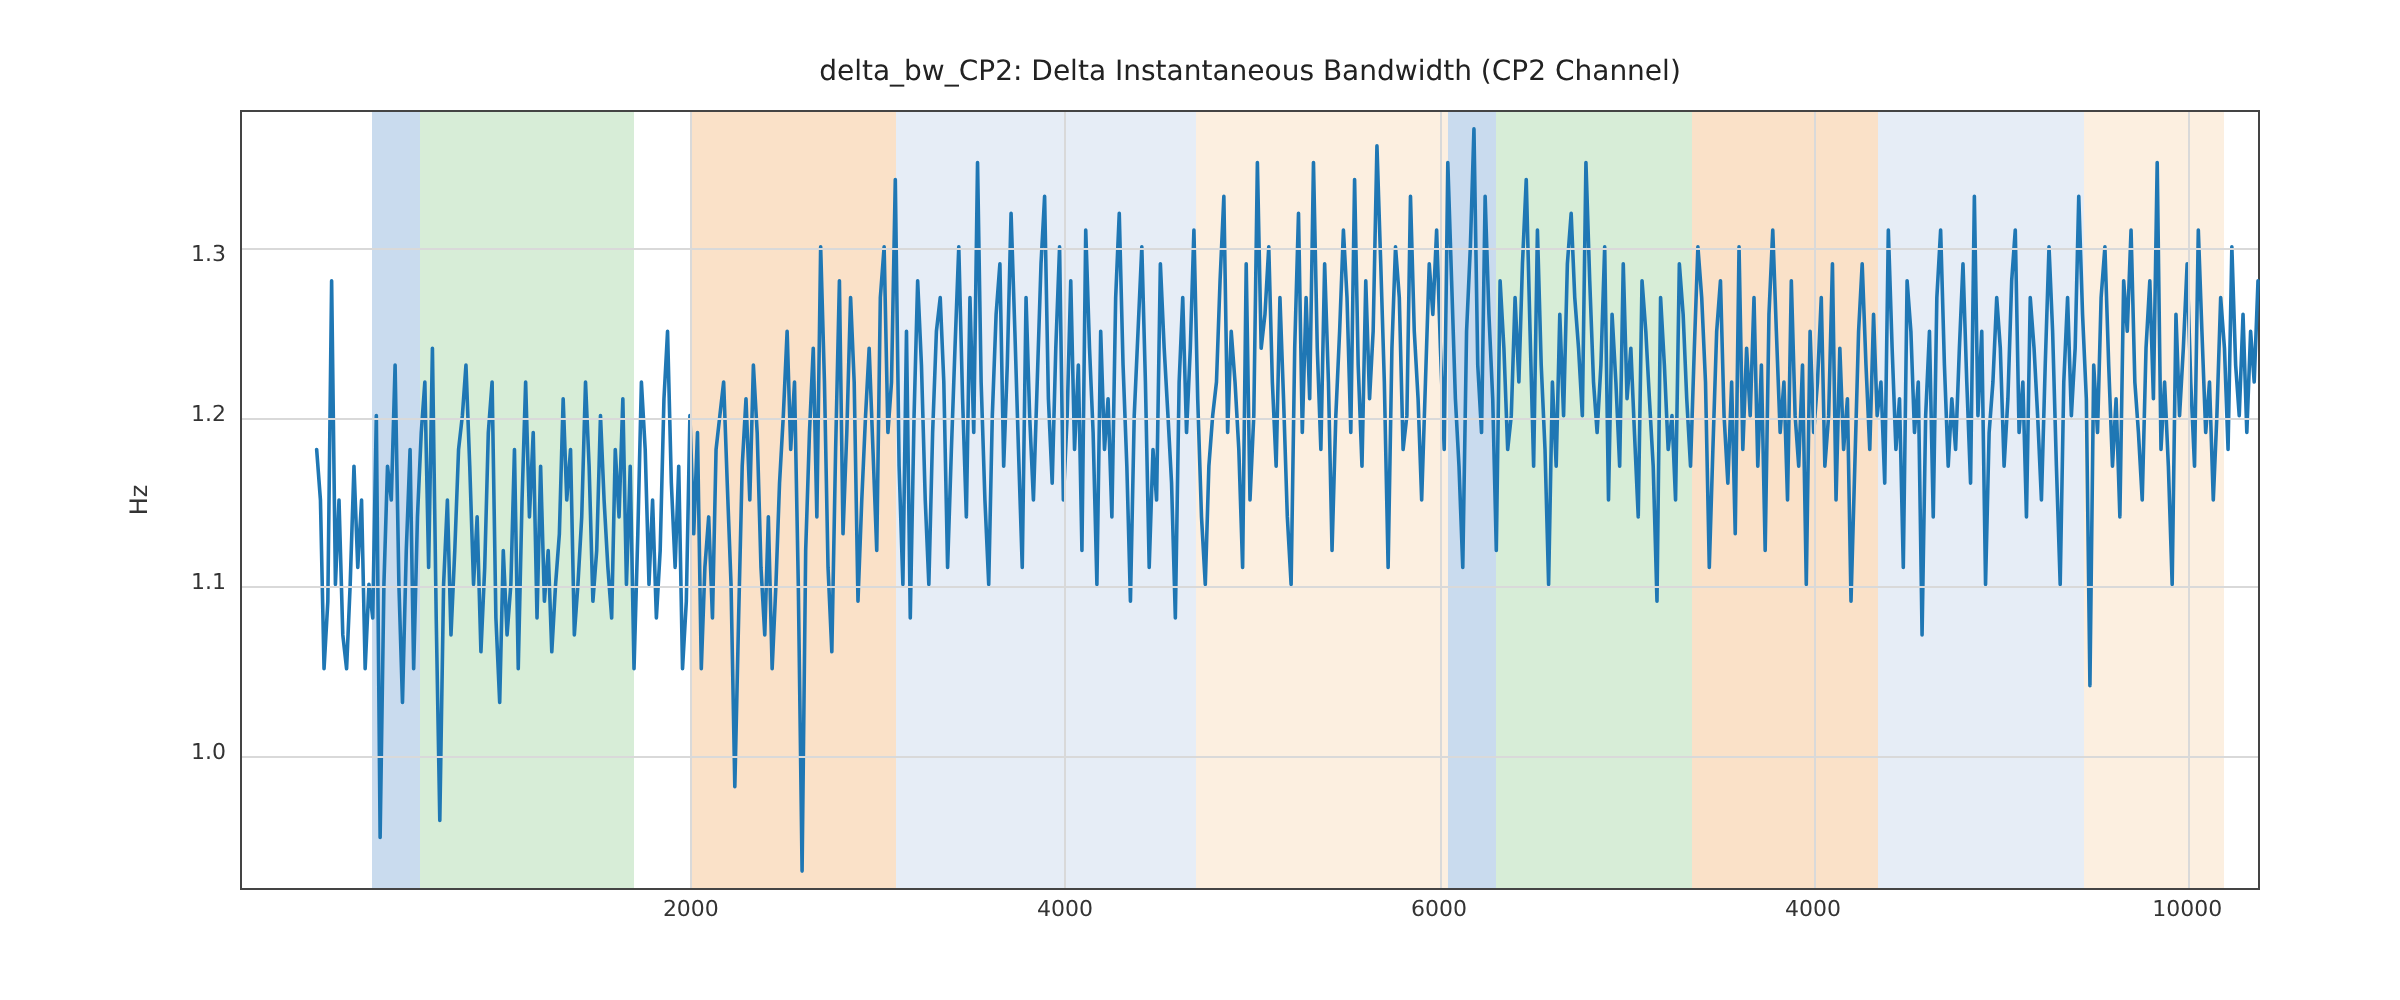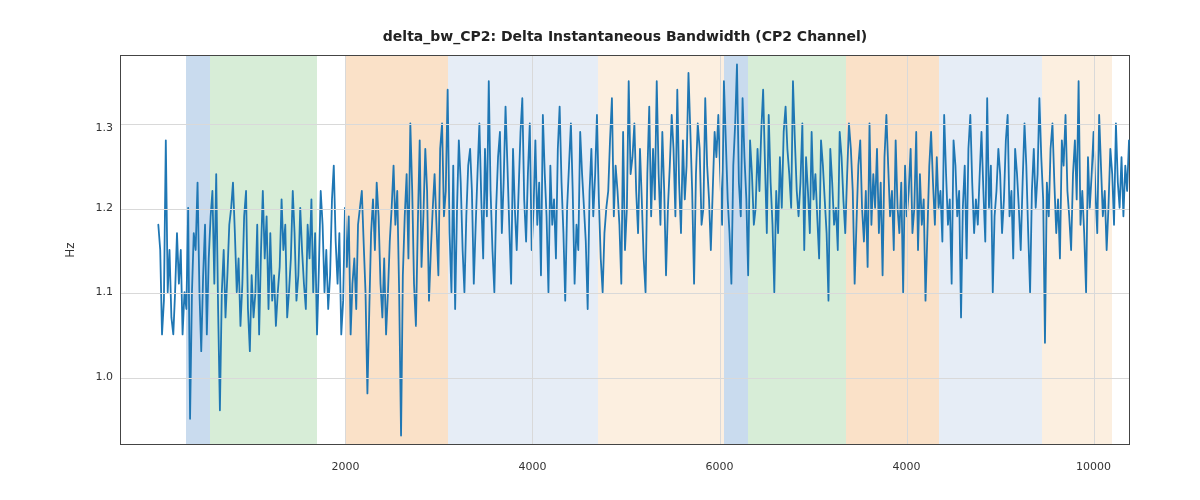--- a/index.html
+++ b/index.html
@@ -30,21 +30,20 @@
     left: 0; top: 0; width: 100%; height: 100%;
   }
   .title {
     position: absolute;
     top: 28px;
     left: 120px;
     width: 1010px;
     text-align: center;
     font-size: 14px;
     color: #222;
-    font-weight: bold;
   }
   .xlabel {
     position: absolute;
     bottom: 12px;
     left: 120px;
     width: 1010px;
     text-align: center;
     font-size: 12px;
   }
   .ylabel {
@@ -59,21 +58,21 @@
   }
   .ylabel span {
     transform: rotate(-90deg);
     white-space: nowrap;
     font-size: 12px;
   }
   .tick-x {
     position: absolute;
     top: 100%;
     transform: translateX(-50%);
-    padding-top: 16px;
+    padding-top: 4px;
     font-size: 11px;
   }
   .tick-y {
     position: absolute;
     right: 100%;
     transform: translateY(50%);
     padding-right: 8px;
     font-size: 11px;
     white-space: nowrap;
   }

